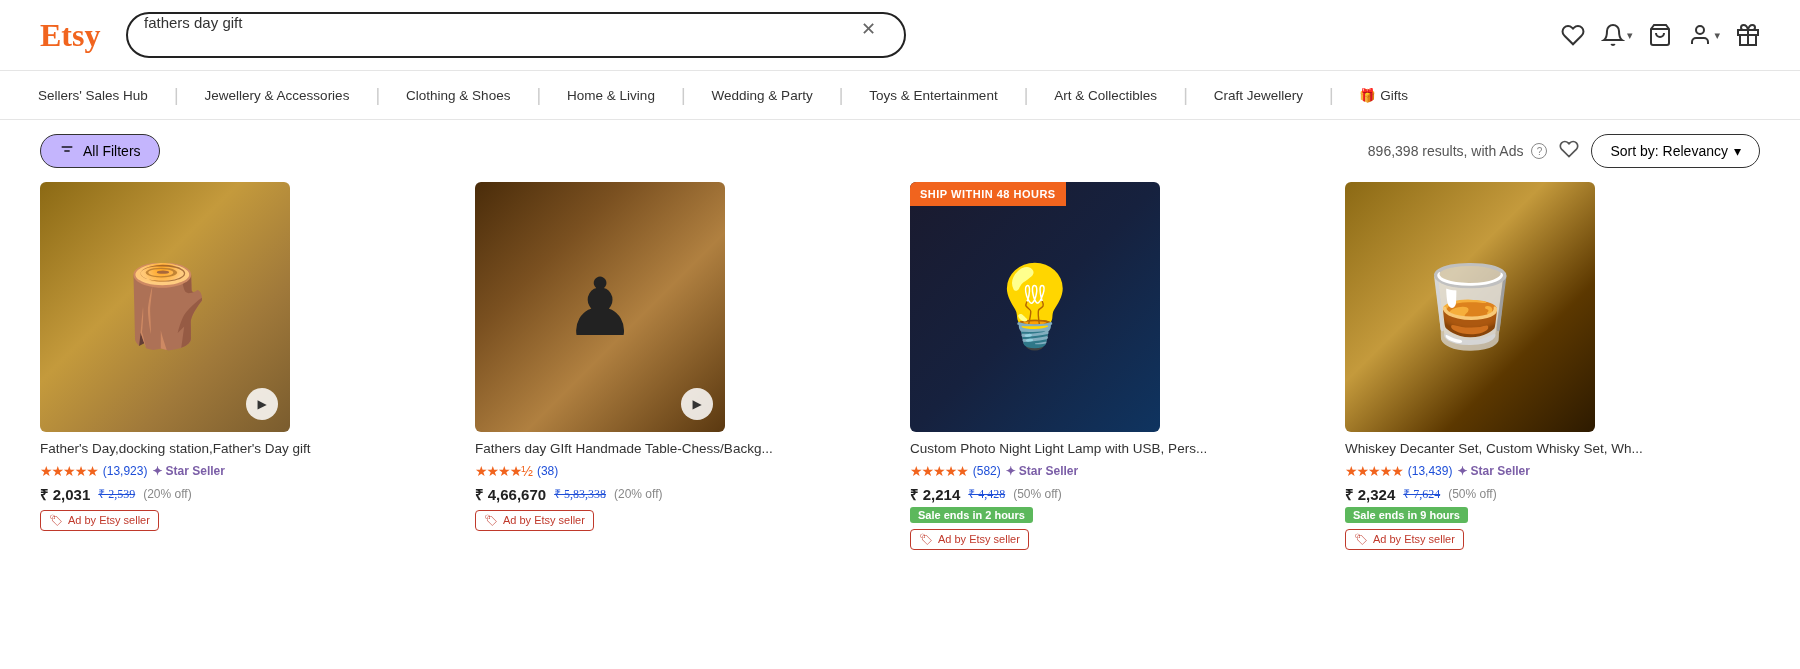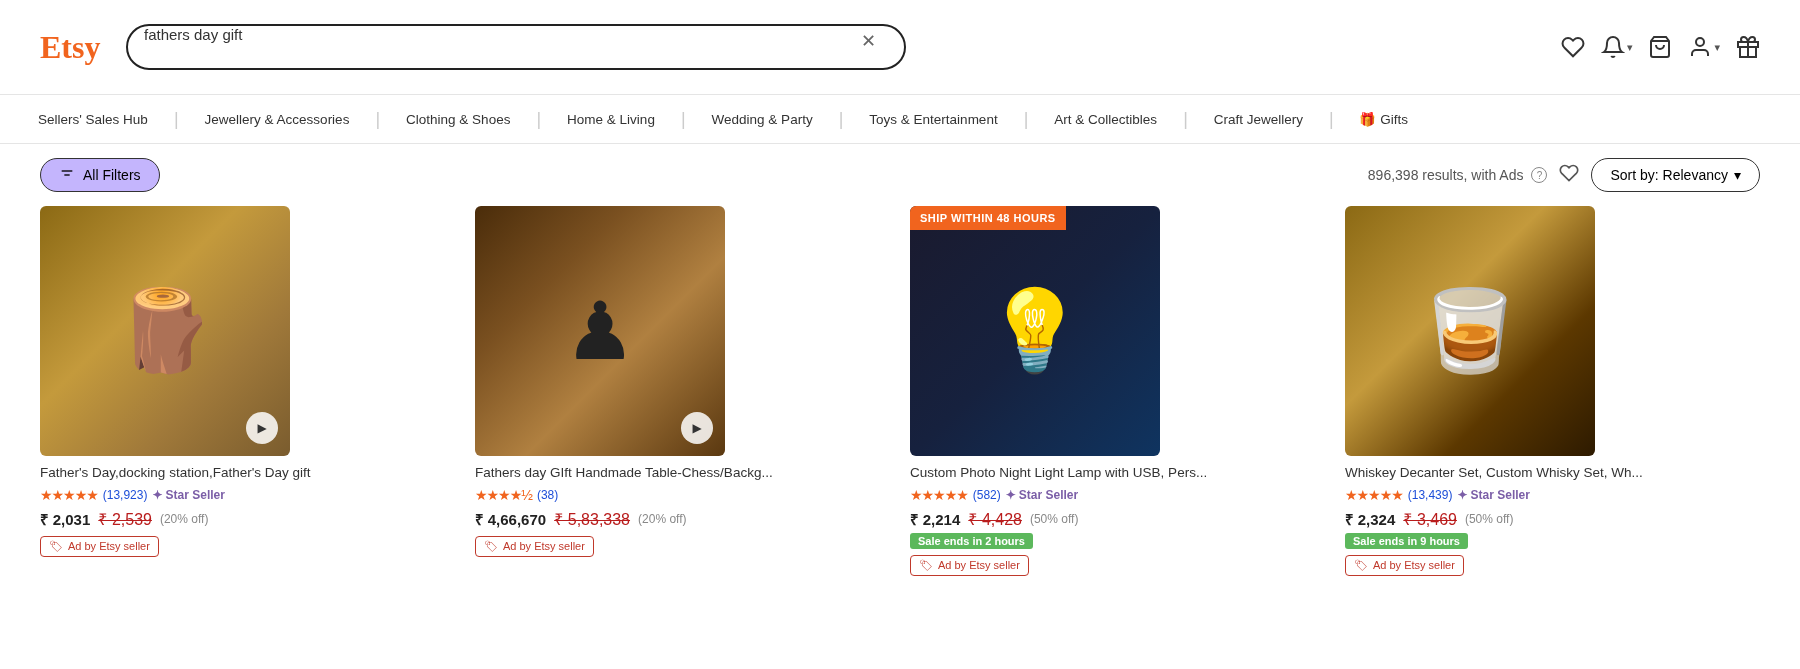--- a/index.html
+++ b/index.html
@@ -1,19 +1,19 @@
 <!DOCTYPE html>
 <html><head>
   <meta charset="utf-8">
   <style>
     * { box-sizing: border-box; margin: 0; padding: 0; }
     body { font-family: -apple-system, BlinkMacSystemFont, 'Segoe UI', sans-serif; background: #fff; color: #222; }
 
     
-    .header { display: flex; align-items: center; padding: 24px 40px; border-bottom: 1px solid #e5e5e5; gap: 16px; }
+    .header { display: flex; align-items: center; padding: 12px 40px; border-bottom: 1px solid #e5e5e5; gap: 16px; }
     .logo { font-size: 32px; font-weight: 700; color: #f1641e; font-family: Georgia, serif; cursor: pointer; min-width: 70px; }
     .search-bar { display: flex; align-items: flex-start; border: 2px solid #222; border-radius: 24px; flex: 1; max-width: 780px; height: 46px; padding: 0 16px; background: #fff; }
     .search-input { border: none; outline: none; flex: 1; font-size: 15px; color: #333; background: transparent; }
     .search-clear { background: none; border: none; cursor: pointer; color: #666; font-size: 18px; padding: 4px; }
     .search-icon-btn { background: none; border: none; cursor: pointer; font-size: 20px; color: #333; padding: 4px; }
     .header-icons { display: flex; align-items: center; gap: 16px; margin-left: auto; }
     .header-icon-btn { background: none; border: none; cursor: pointer; font-size: 22px; color: #333; display: flex; align-items: center; gap: 2px; }
     .header-icon-btn svg { width: 24px; height: 24px; }
     .bell-wrapper { display: flex; align-items: center; gap: 2px; }
     .chevron-small { font-size: 11px; color: #555; }
@@ -37,21 +37,21 @@
     .product-image-wrap { position: relative; border-radius: 6px; overflow: hidden; background: #f5f5f5; aspect-ratio: 1/1; }
     .ship-badge { position: absolute; top: 0; left: 0; background: #f1641e; color: #fff; font-size: 11px; font-weight: 700; padding: 6px 10px; letter-spacing: 0.5px; }
     .play-btn { position: absolute; bottom: 12px; right: 12px; width: 32px; height: 32px; background: rgba(255,255,255,0.85); border-radius: 50%; display: flex; align-items: center; justify-content: center; font-size: 12px; color: #333; }
     .product-title { font-size: 13.5px; color: #333; margin-top: 8px; line-height: 1.4; overflow: hidden; text-overflow: ellipsis; white-space: nowrap; }
     .product-rating { display: flex; align-items: center; gap: 5px; margin-top: 4px; }
     .stars { color: #f1641e; font-size: 14px; letter-spacing: -1px; }
     .rating-count { font-size: 12px; color: #1d4ed8; }
     .star-seller-badge { display: flex; align-items: center; gap: 3px; font-size: 12px; color: #7b5ea7; font-weight: 600; }
     .product-price { margin-top: 5px; display: flex; align-items: center; gap: 8px; flex-wrap: wrap; }
     .price-main { font-size: 15px; font-weight: 600; color: #222; }
-    .price-original { font-size: 16px; color: #b91c1c; text-decoration: line-through; }
+    .price-original { font-size: 12px; color: #1d4ed8; text-decoration: line-through; font-family: Liberation Serif, serif; }
     .price-off { font-size: 12px; color: #888; }
     .sale-tag { background: #5cb85c; color: #fff; font-size: 11px; font-weight: 600; padding: 2px 8px; border-radius: 3px; display: inline-block; margin-top: 3px; }
     .ad-badge { display: flex; align-items: center; gap: 5px; border: 1.5px solid #c0392b; border-radius: 4px; padding: 3px 8px; font-size: 11px; color: #c0392b; margin-top: 6px; width: fit-content; }
     .ad-icon { font-size: 11px; }
     .info-circle { display: inline-flex; align-items: center; justify-content: center; width: 16px; height: 16px; border-radius: 50%; border: 1.5px solid #888; font-size: 10px; color: #888; cursor: pointer; }
   </style>
 </head>
 <body>
 
 <header class="header">
@@ -219,19 +219,19 @@
 
     </div>
     <div class="product-title">Whiskey Decanter Set, Custom Whisky Set, Wh...</div>
     <div class="product-rating">
       <span class="stars">★★★★★</span>
       <span class="rating-count">(13,439)</span>
       <span class="star-seller-badge"><span style="color:#7b5ea7;">✦</span> Star Seller</span>
     </div>
     <div class="product-price">
       <span class="price-main">₹ 2,324</span>
-      <span class="price-original">₹ 3,469</span>
+      <span class="price-original">₹ 7,624</span>
       <span class="price-off">(50% off)</span>
     </div>
     <div class="sale-tag">Sale ends in 9 hours</div>
     <div class="ad-badge"><span class="ad-icon">🏷</span> Ad by Etsy seller</div>
   </div>
   </div>
 
 </body></html>

